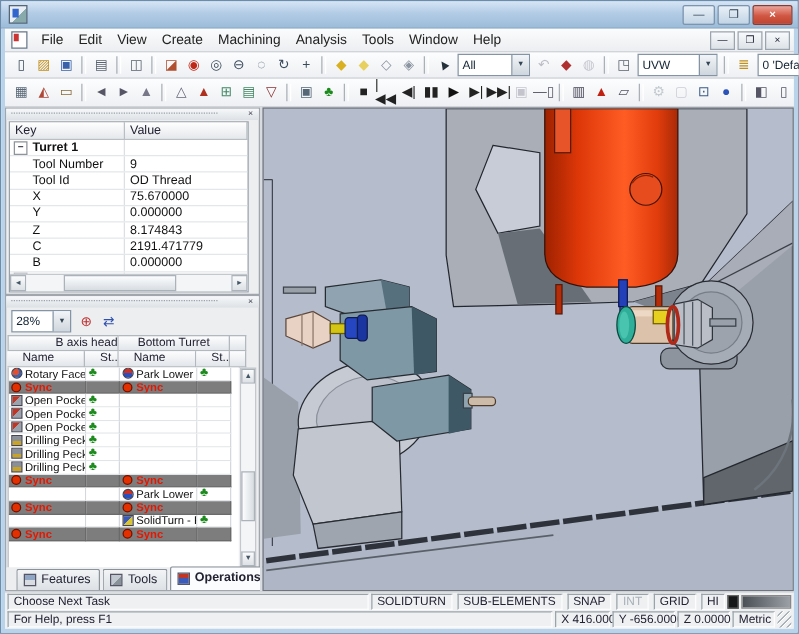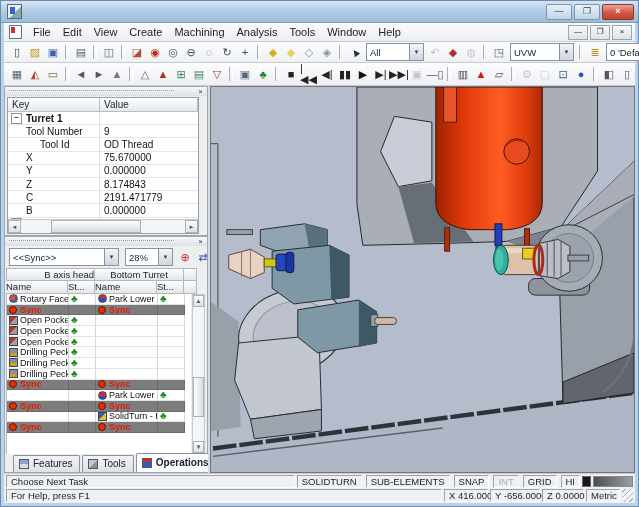--- a/index.html
+++ b/index.html
@@ -71,21 +71,21 @@
   .sthumbh{position:absolute;left:18%;width:55%;top:0;bottom:0;background:linear-gradient(#fcfdfe,#d8dde2);border:1px solid #aab2ba;box-sizing:border-box;}
   
   .opstb{height:20px;flex:none;display:flex;align-items:center;padding:1px 2px;gap:2px;}
   .opicon{width:16px;height:15px;display:flex;align-items:center;justify-content:center;font-size:11px;flex:none;}
   .grouphdr{display:flex;flex:none;height:13px;font-size:9.5px;color:#223;margin:0 1px;}
   .ghcell{background:linear-gradient(#fdfdfe,#e2e6ea);border:1px solid #b2b8be;border-left:none;line-height:12px;
           text-align:center;box-sizing:border-box;}
   .ghcell:first-child{border-left:1px solid #b2b8be;}
   .colhdr{display:flex;flex:none;height:13px;font-size:9.5px;color:#223;margin:0 1px;}
   .chcell{background:linear-gradient(#fdfdfe,#e2e6ea);border:1px solid #b2b8be;border-left:none;border-top:none;
-          line-height:12px;padding-left:0;box-sizing:border-box;white-space:nowrap;overflow:hidden;}
+          line-height:12px;padding-left:12px;box-sizing:border-box;white-space:nowrap;overflow:hidden;}
   .oprows{flex:1;overflow:hidden;margin:0 1px;background:#fff;border-left:1px solid #b2b8be;}
   .oprow{display:flex;height:10.7px;}
   .opname,.opst{border-right:1px solid #d4d8dc;border-bottom:1px solid #e2e5e8;box-sizing:border-box;display:flex;
                 align-items:center;font-size:9px;color:#111;white-space:nowrap;overflow:hidden;padding-left:2px;background:#fff;}
   .w-name{width:62px;} .w-st{width:27px;}
   .opname.sync,.opst.sync{background:#7d7d7d;border-color:#6a6a6a;color:#e41800;font-weight:bold;}
   .opname.toolrow,.opst.toolrow{background:#f1e79c;font-weight:bold;color:#332;}
   .oplabel{overflow:hidden;text-overflow:clip;}
   .oi{width:9px;height:9px;display:inline-block;border:1px solid #445;margin-right:2px;flex:none;box-sizing:border-box;}
   .oi-rotary{background:radial-gradient(circle at 35% 35%,#e05030 45%,#3565b5 46%);border-radius:50%;}
@@ -373,21 +373,21 @@
                   </div>
                   <div class="kvval"></div>
                 </div>
                 <div class="kvrow">
                   <div class="kvkey" style="padding-left: 18px;">
                     <span>Tool Number</span>
                   </div>
                   <div class="kvval">9</div>
                 </div>
                 <div class="kvrow">
-                  <div class="kvkey" style="padding-left: 32px;">
+                  <div class="kvkey" style="padding-left: 18px;">
                     <span>Tool Id</span>
                   </div>
                   <div class="kvval">OD Thread</div>
                 </div>
                 <div class="kvrow">
                   <div class="kvkey" style="padding-left: 18px;">
                     <span>X</span>
                   </div>
                   <div class="kvval">75.670000</div>
                 </div>
@@ -432,24 +432,20 @@
             </div>
           </div>
         </div>
 
         <div class="panel panelB">
           <div class="pcap">
             <span class="pgrip"></span>
             <span class="pclose">×</span>
           </div>
           <div class="opstb">
-            <span class="combo" style="width:108px;">
-              <span class="cval">&lt;&lt;Sync&gt;&gt;</span>
-              <span class="carrow">▼</span>
-            </span>
             <span class="combo" style="width:46px;">
               <span class="cval">28%</span>
               <span class="carrow">▼</span>
             </span>
             <span class="opicon" style="color:#c03030;">⊕</span>
             <span class="opicon" style="color:#3050b0;">⇄</span>
           </div>
           <div class="grouphdr">
             <div class="ghcell" style="width:89px;text-align:right;">B axis head</div>
             <div class="ghcell" style="width:89px;">Bottom Turret</div>

